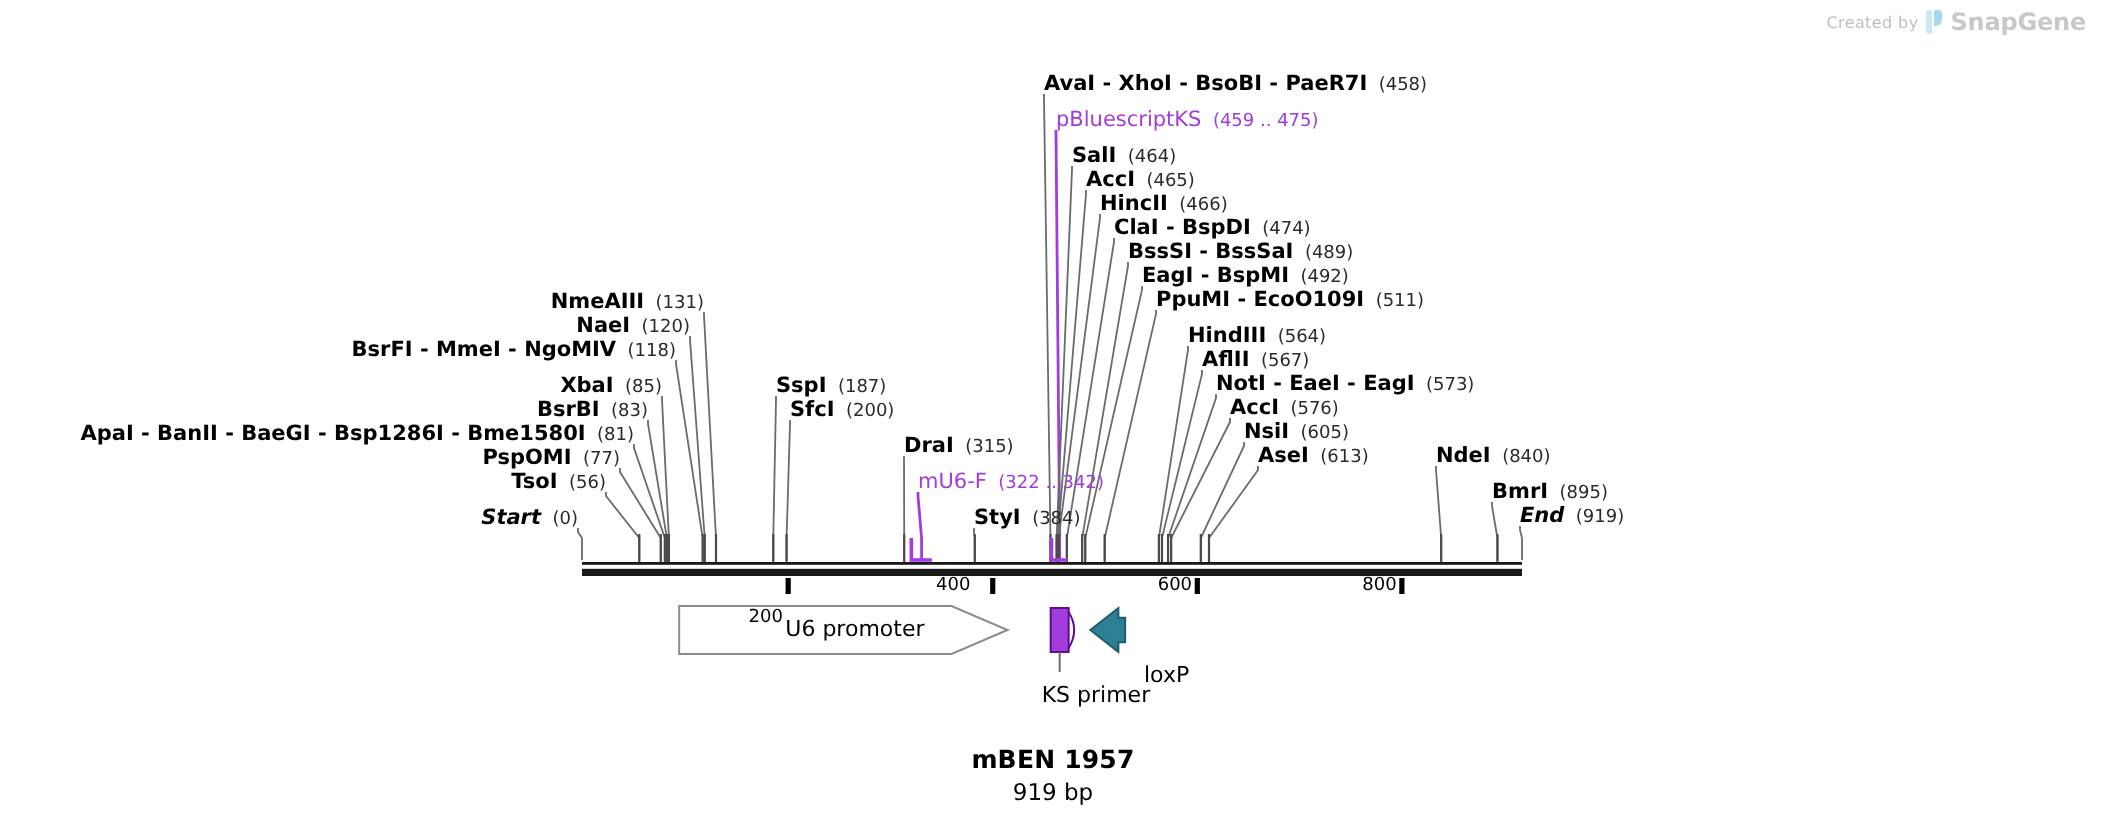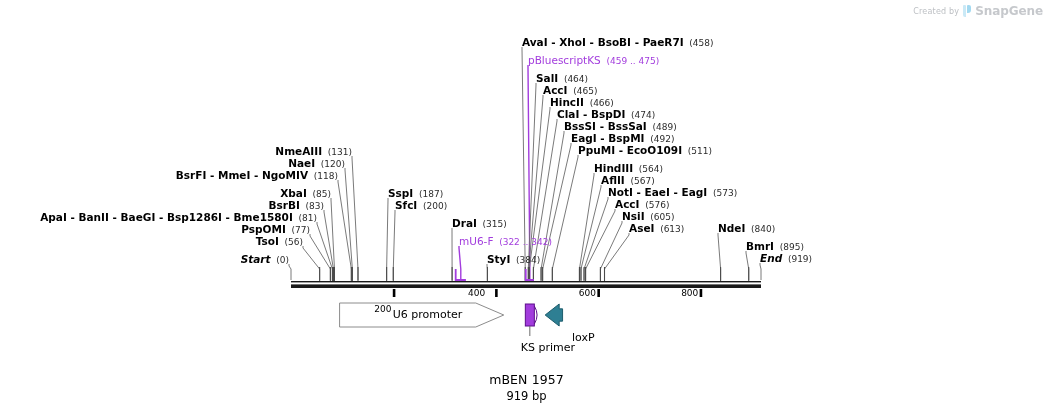--- a/index.html
+++ b/index.html
@@ -116,21 +116,21 @@
 
   
   #title-block {
     position: absolute;
     left: 0;
     width: 1053px;
     text-align: center;
   }
   #plasmid-name {
     font-size: 12.5px;
-    font-weight: 400;
+    font-weight: 700;
     color: #000;
     letter-spacing: .1px;
   }
   #plasmid-size {
     font-size: 11.5px;
     color: #000;
     margin-top: 2px;
   }
 </style>
 </head>

